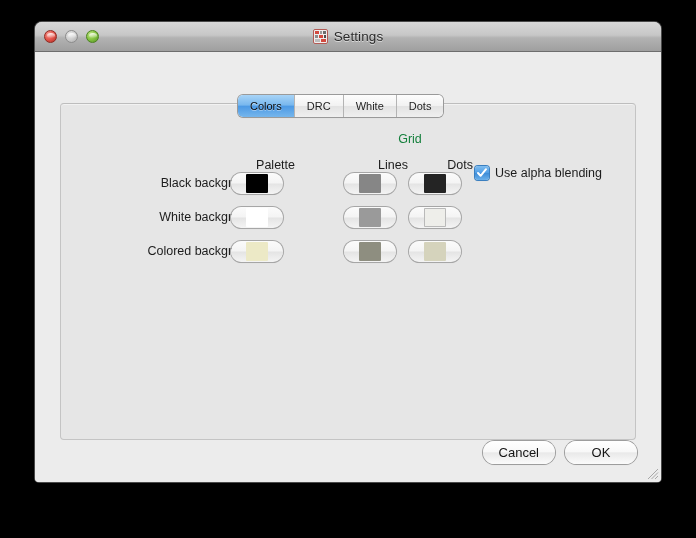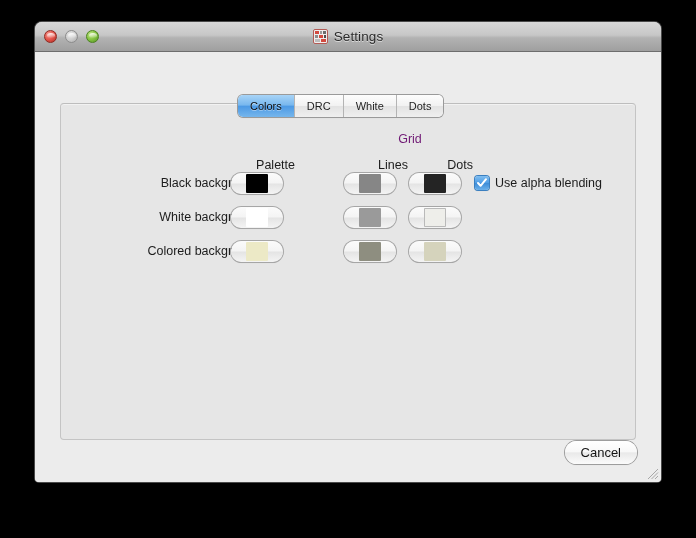--- a/index.html
+++ b/index.html
@@ -153,21 +153,21 @@
   }
 
   
   .col-head-grid {
     position: absolute;
     left: 330px;
     top: 80px;
     width: 90px;
     text-align: center;
     font-size: 12.5px;
-    color: #701a75;
+    color: #15803d;
   }
   .col-heads {
     position: absolute;
     top: 106px;
     left: 0;
     font-size: 12.5px;
     color: #1c1c1c;
   }
   .col-head {
     position: absolute;
@@ -219,21 +219,21 @@
   .row-3 { top: 189px; }
 
   .lbl-1 { top: 124px; }
   .lbl-2 { top: 158px; }
   .lbl-3 { top: 192px; }
 
   
   .checkrow {
     position: absolute;
     left: 440px;
-    top: 124px;
+    top: 114px;
     display: flex;
     align-items: flex-start;
     gap: 6px;
     cursor: default;
   }
   .checkbox {
     width: 14px;
     height: 14px;
     border-radius: 3px;
     box-sizing: border-box;
@@ -369,20 +369,21 @@
         <span class="checkbox">
           <svg width="12" height="12" viewBox="0 0 12 12">
             <path d="M2 6 L4.6 8.8 L10 2.2" fill="none" stroke="#ffffff" stroke-width="2" stroke-linecap="round" stroke-linejoin="round"></path>
           </svg>
         </span>
         <span class="checklabel">Use alpha blending</span>
       </div>
 
       <div class="buttons">
         <div class="btn">Cancel</div>
+        <div class="btn">OK</div>
       </div>
 
       <span class="grip">
         <svg width="14" height="14" viewBox="0 0 14 14">
           <g stroke="#6f6f6f" stroke-width="1">
             <line x1="13" y1="3" x2="3" y2="13"></line>
             <line x1="13" y1="6.5" x2="6.5" y2="13"></line>
             <line x1="13" y1="10" x2="10" y2="13"></line>
           </g>
         </svg>

